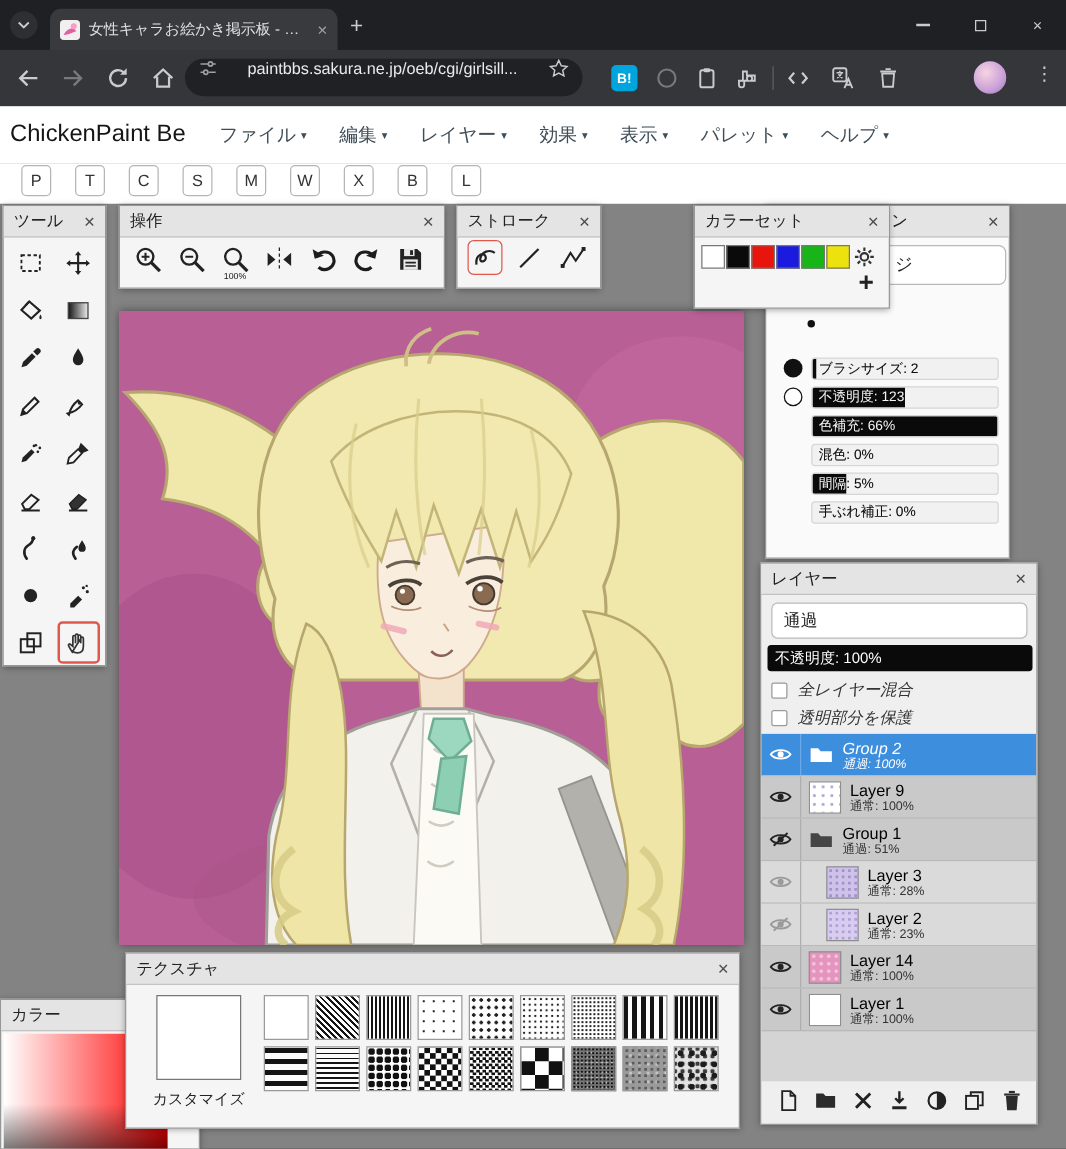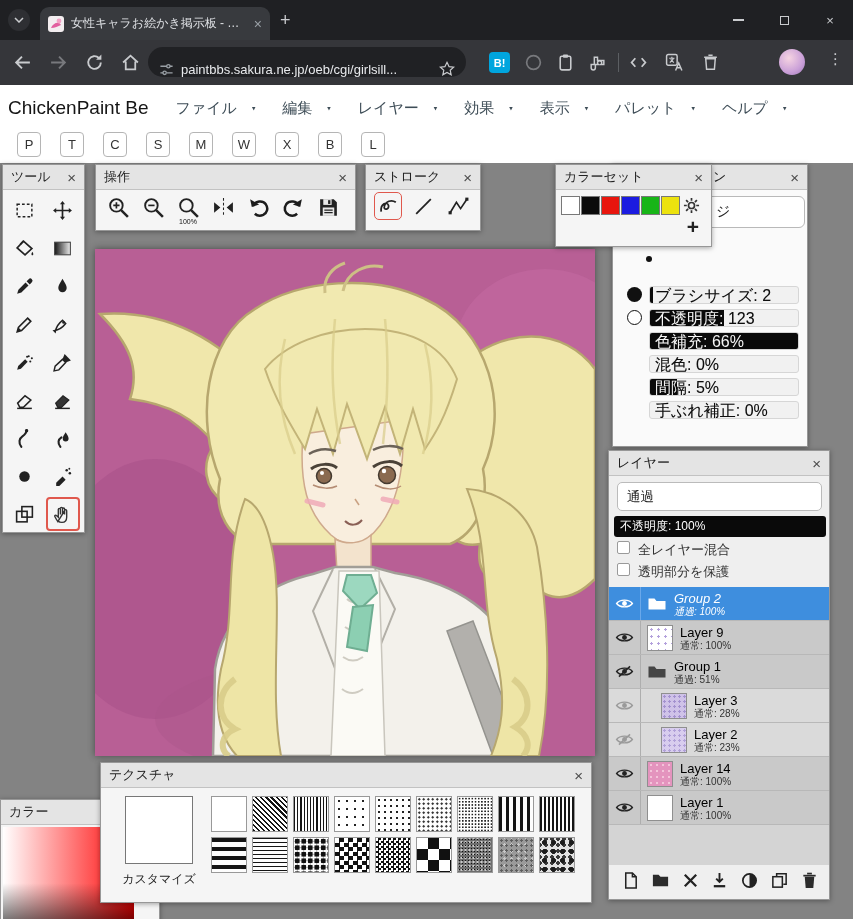--- a/index.html
+++ b/index.html
@@ -19,34 +19,34 @@
 .newtab{position:absolute;left:280px;top:10px;color:#c9cbce;font-size:18px;}
 .wincontrols{position:absolute;right:0;top:0;height:40px;display:flex;}
 .winbtn{width:46px;height:40px;display:flex;align-items:center;justify-content:center;color:#c9cbce;font-size:13px;}
 .win-min-line{width:11px;height:1.4px;background:#c9cbce;display:block;}
 .win-max-box{width:9px;height:9px;border:1.2px solid #c9cbce;display:block;}
 .btoolbar{position:absolute;left:0;top:40px;width:853px;height:45px;background:#35363a;}
 .bicon{position:absolute;top:10px;width:25px;height:25px;display:flex;align-items:center;justify-content:center;}
 .bicon svg{width:19px;height:19px;}
 .dim{opacity:.45;}
 .omnibox{position:absolute;left:148px;top:7px;width:318px;height:30px;border-radius:15px;background:#202124;
-  display:flex;align-items:flex-end;padding:0 11px;gap:7px;}
+  display:flex;align-items:flex-start;padding:0 11px;gap:24px;}
 .url{color:#e8eaed;font-size:13px;flex:1;white-space:nowrap;overflow:hidden;}
 .hatena{position:absolute;left:489px;top:12px;width:21px;height:21px;border-radius:4px;color:#fff;
   font-weight:bold;font-size:11px;display:flex;align-items:center;justify-content:center;}
 .sep{position:absolute;left:618px;top:13px;width:1px;height:19px;background:#5c5f63;}
 .avatar{position:absolute;left:779px;top:9px;width:26px;height:26px;border-radius:50%;
   background:radial-gradient(circle at 38% 35%,#f6d4e2,#caa0d8 60%,#9d77b8);}
 .dots{position:absolute;left:828px;top:10px;color:#c9cbce;font-size:15px;letter-spacing:0;}
 
 
 .appbar{position:absolute;left:0;top:85px;width:853px;height:46px;background:#fff;display:flex;align-items:center;}
 .app-title{font-size:19px;color:#151515;margin-left:8px;}
 #menus{display:flex;margin-left:27px;gap:26px;}
-.menu{font-size:15px;color:#3e4d57;display:flex;align-items:center;gap:14px;cursor:default;font-family:Liberation Mono, monospace;}
+.menu{font-size:15px;color:#3e4d57;display:flex;align-items:center;gap:4px;cursor:default;}
 .caret{font-size:9px;color:#3e4d57;}
 .shortcuts{position:absolute;left:0;top:131px;width:853px;height:32px;background:#fff;display:flex;
   gap:19px;padding-left:17px;}
 .skey{width:24px;height:25px;margin-top:1px;border:1px solid #b5b5b5;border-radius:4px;background:#fff;
   font-size:13px;color:#333;display:flex;align-items:center;justify-content:center;}
 
 
 .palette{position:absolute;background:#f5f5f5;border:1px solid #979797;box-shadow:0 1px 5px rgba(0,0,0,.35);}
 .phead{position:absolute;left:0;top:0;right:0;height:25px;background:#e4e4e4;border-bottom:1px solid #c2c2c2;
   display:flex;align-items:center;padding:0 8px;font-size:13px;color:#222;}
@@ -79,29 +79,29 @@
 .pen-dot{position:absolute;left:33px;top:91px;width:6px;height:6px;border-radius:50%;background:#111;}
 #pen-sliders{position:absolute;left:6px;top:118px;right:8px;}
 .srow{display:flex;align-items:center;height:23px;}
 .stip{width:30px;display:flex;justify-content:center;align-items:center;}
 .tip-filled{width:15px;height:15px;border-radius:50%;background:#111;}
 .tip-outline{width:15px;height:15px;border-radius:50%;border:1.5px solid #111;background:#fff;}
 .tip-outline-small{width:11px;height:11px;border-radius:50%;border:1.5px solid #111;background:#fff;}
 .scap{flex:1;height:18px;border-radius:3px;position:relative;overflow:hidden;isolation:isolate;
   border:1px solid #d6d6d6;background:#f1f1f1;}
 .sfill{position:absolute;left:0;top:0;bottom:0;background:#0a0a0a;}
-.slabel{position:absolute;left:5px;top:0;height:16px;line-height:17px;font-size:16px;color:#fff;
+.slabel{position:absolute;left:5px;top:0;height:16px;line-height:17px;font-size:11px;color:#fff;
   mix-blend-mode:difference;white-space:nowrap;}
 .p-layers{left:608px;top:450px;width:222px;height:450px;background:#efefef;z-index:6;}
 .blend-select{position:absolute;left:8px;top:31px;width:205px;height:29px;background:#fff;border:1px solid #bbb;
   border-radius:5px;font-size:13.5px;color:#222;display:flex;align-items:center;padding-left:9px;}
 .l-opacity{position:absolute;left:5px;top:65px;width:212px;height:21px;background:#0a0a0a;border-radius:3px;
   color:#fff;font-size:12px;display:flex;align-items:center;padding-left:6px;}
 #layer-opts{position:absolute;left:8px;top:90px;}
-.optrow{display:flex;gap:8px;height:22px;}
+.optrow{display:flex;align-items:center;gap:8px;height:22px;font-style:italic;}
 .chk{width:13px;height:13px;border:1px solid #9a9a9a;border-radius:2px;background:#fff;}
 .optlabel{font-size:13px;color:#333;}
 #layer-list{position:absolute;left:0;top:136px;width:220px;height:278px;background:#d4d4d4;overflow:hidden;}
 .lrow{height:34px;border-bottom:1px solid #b8b8b8;background:#c9c9c9;display:flex;align-items:center;}
 .lrow.child{background:#dadada;}
 .lrow.selected{background:var(--sel-blue,#3e8ede);font-style:italic;}
 .leye{width:32px;height:100%;display:flex;align-items:center;justify-content:center;border-right:1px solid #aeaeae;}
 .lrow.selected .leye{border-color:#6aa8ea;}
 .lthumb{width:26px;height:26px;border:1px solid #8f8f8f;margin-left:6px;background:#fff;flex:none;}
 .child .lthumb{margin-left:20px;}

